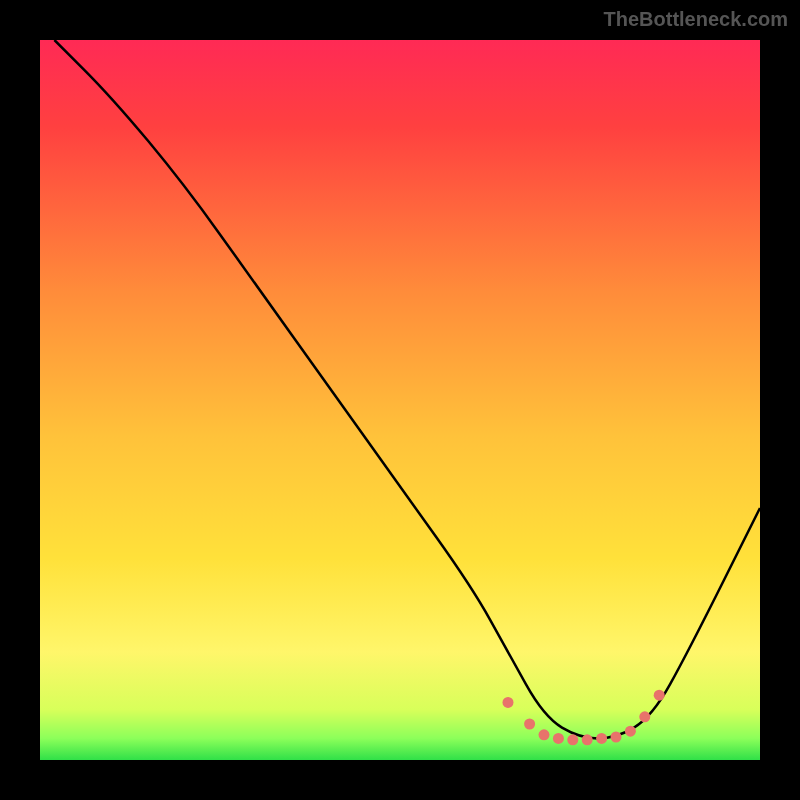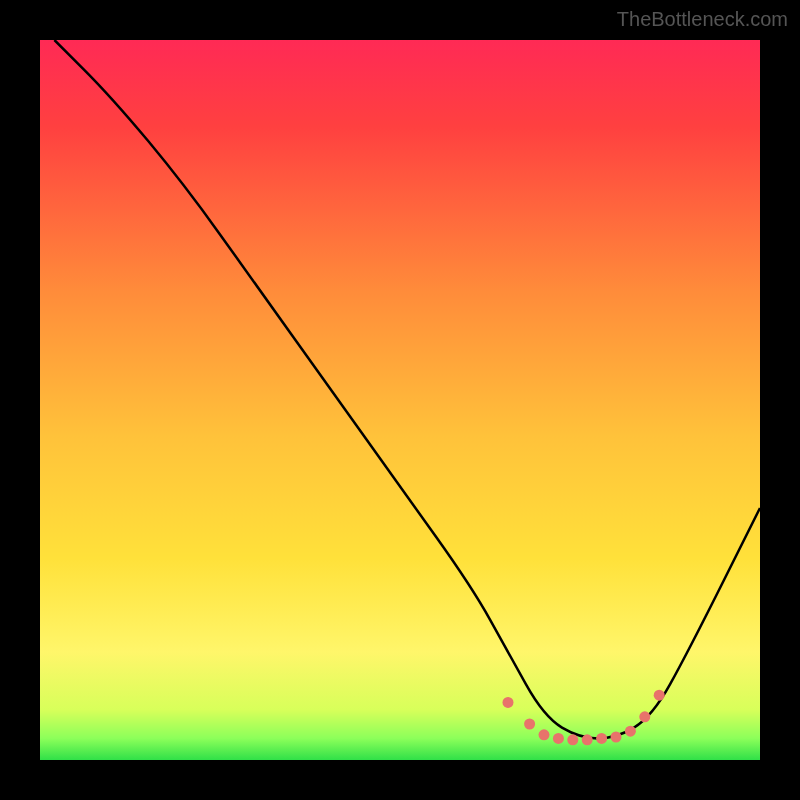--- a/index.html
+++ b/index.html
@@ -5,21 +5,21 @@
   * { margin: 0; padding: 0; box-sizing: border-box; }
   html, body { width: 800px; height: 800px; background: #000; overflow: hidden; }
   .container { position: relative; width: 800px; height: 800px; background: #000; }
   .watermark {
     position: absolute;
     top: 8px;
     right: 12px;
     color: #555;
     font-family: Arial, sans-serif;
     font-size: 20px;
-    font-weight: normal;
+    font-weight: bold;
     z-index: 10;
   }
   .chart-area {
     position: absolute;
     left: 40px;
     top: 40px;
     width: 720px;
     height: 720px;
   }
   svg { display: block; }

